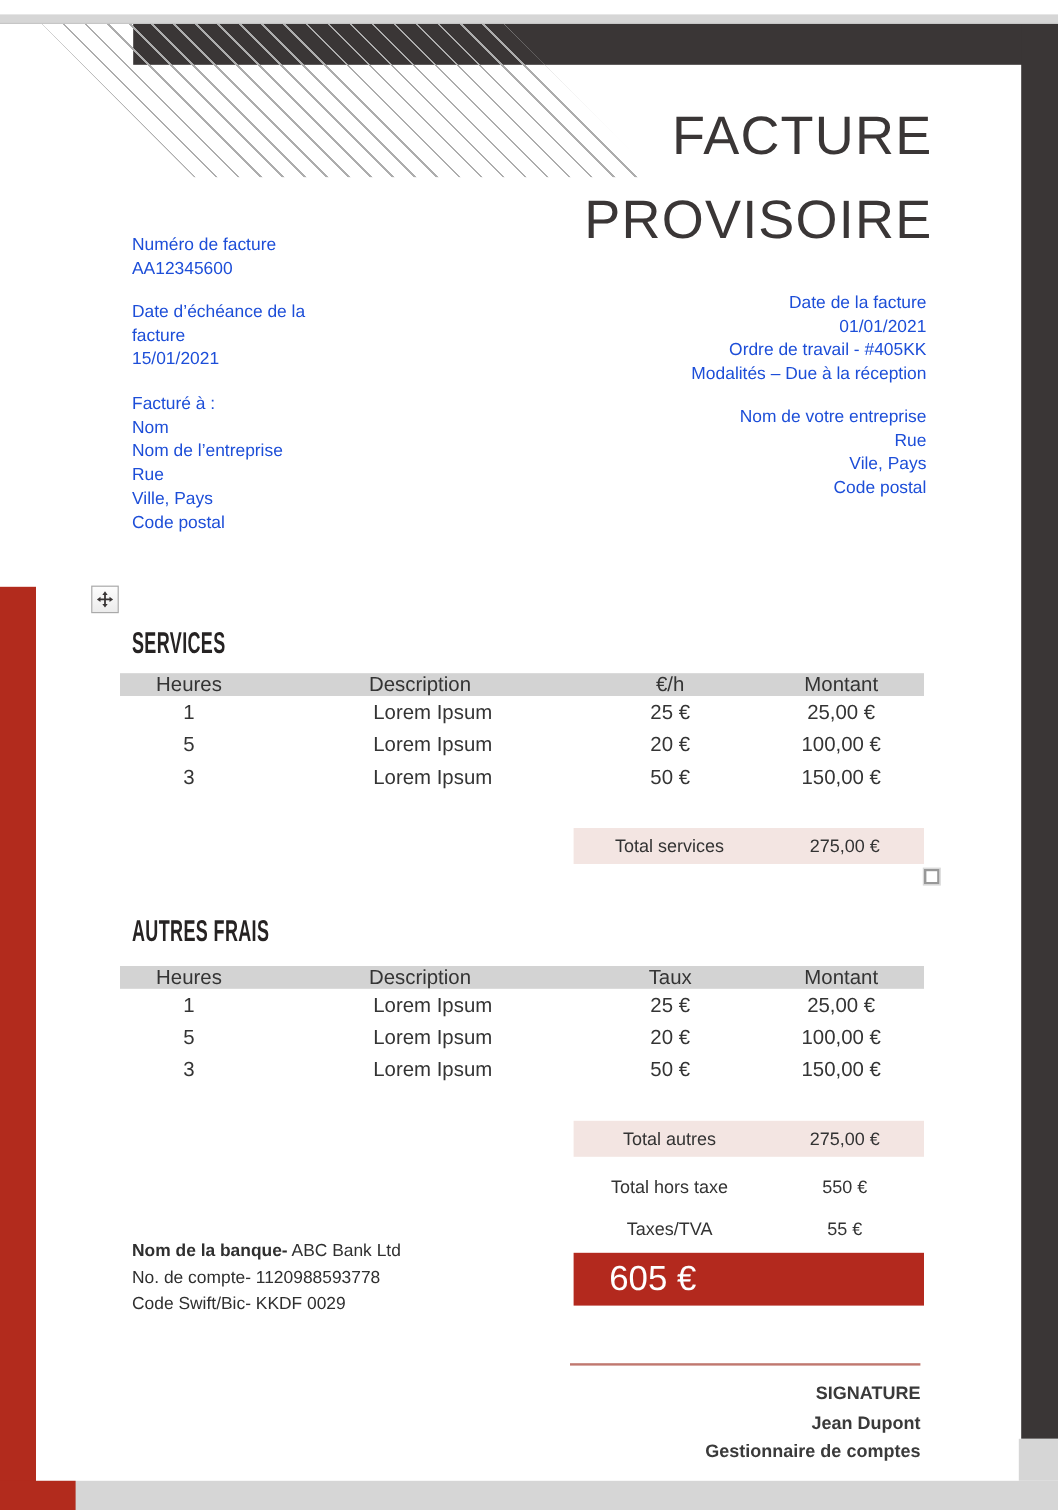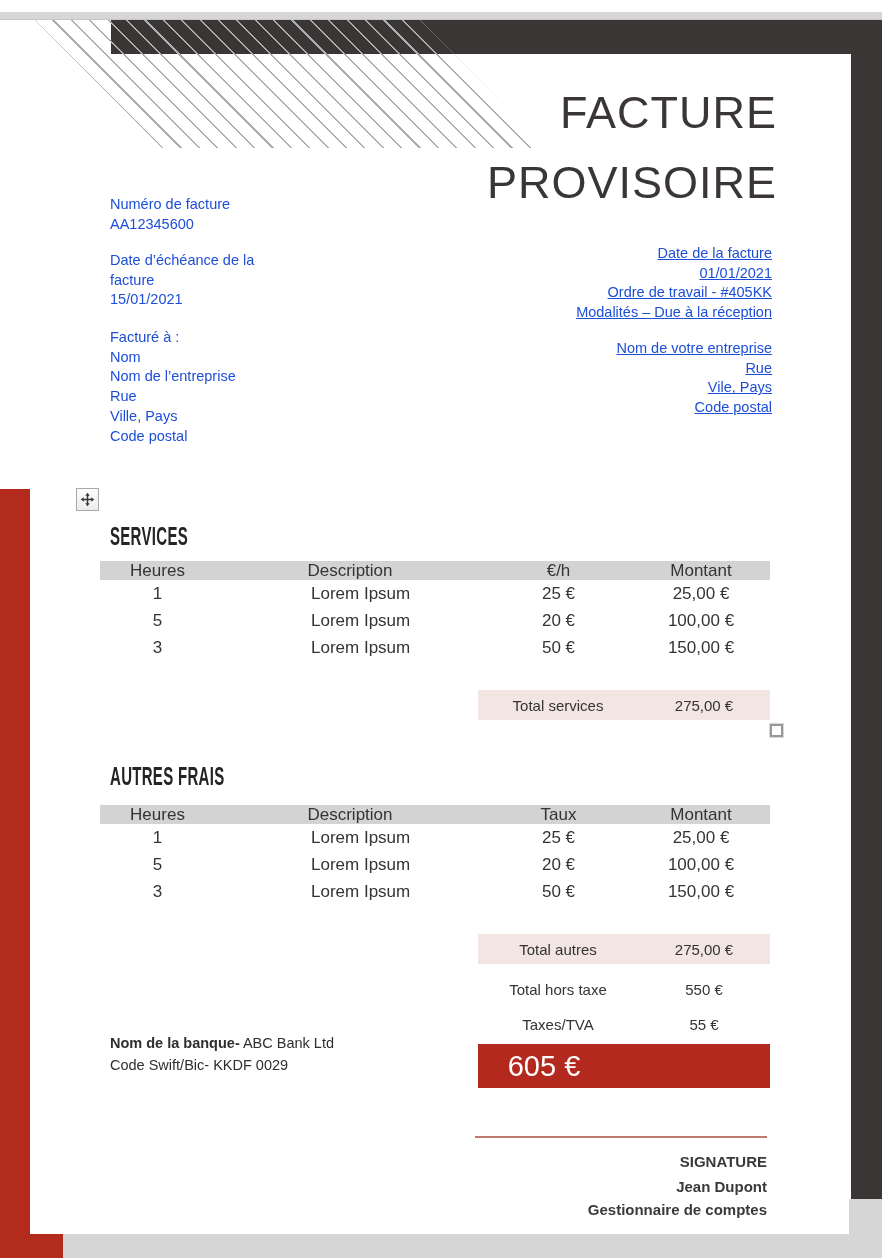--- a/index.html
+++ b/index.html
@@ -31,21 +31,21 @@
   
   .doc-title {
     right:105px; top:66px; width:600px; text-align:right;
     font-size:45px; line-height:70px; letter-spacing:1px;
     color:#3a3636; font-weight:400;
   }
 
   
   .info { font-size:14.5px; line-height:19.7px; color:#1d4ed8; }
   .info-left { left:110px; text-align:left; }
-  .info-right { right:110px; width:400px; text-align:right;text-decoration:underline; }
+  .info-right { right:110px; width:400px; text-align:right; }
 
   
   .section-heading {
     font-weight:900; font-size:25px; color:#262323;
     transform:scaleX(0.6); transform-origin:0 50%;
     white-space:nowrap; letter-spacing:0.5px;
   }
 
   
   .tbl { left:100px; width:670px; font-size:17px; color:#343434; }
@@ -221,20 +221,21 @@
   <div class="abs total-row" style="top:997px;">
     <div class="lbl">Taxes/TVA</div>
     <div class="val">55 €</div>
   </div>
   <div class="abs total-row grand-total" style="top:1032px;">
     <div class="val">605 €</div>
   </div>
 
   <div class="abs bank">
     <div><b>Nom de la banque-</b><span> ABC Bank Ltd</span></div>
+    <div>No. de compte- 1120988593778</div>
     <div>Code Swift/Bic- KKDF 0029</div>
   </div>
 
   <div class="abs sig-line"></div>
   <div class="abs sig-block">
     <div class="sig-heading">SIGNATURE</div>
     <div class="sig-name">Jean Dupont</div>
     <div class="sig-role">Gestionnaire de comptes</div>
   </div>
 

